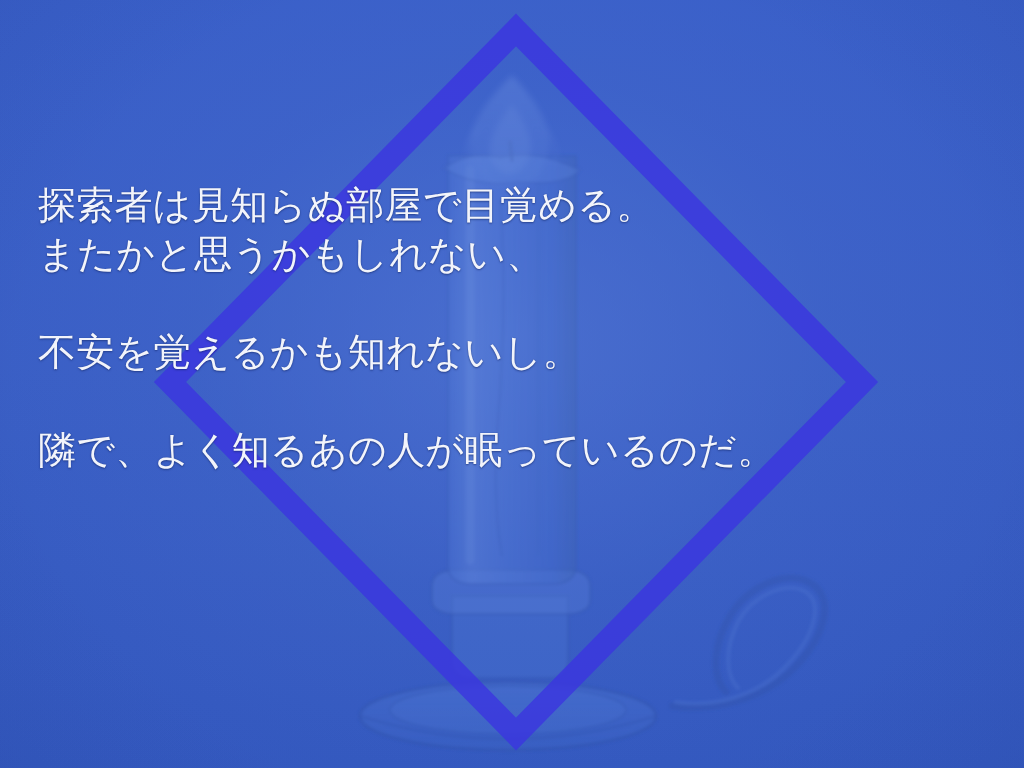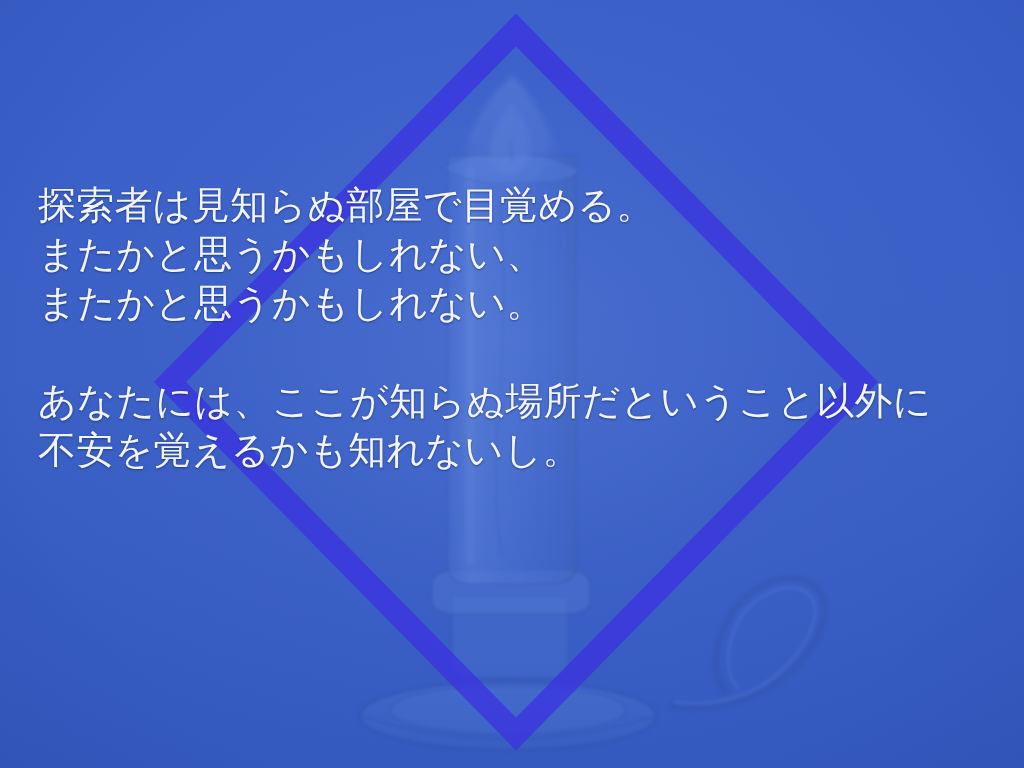--- a/index.html
+++ b/index.html
@@ -181,21 +181,20 @@
   <svg id="diamond-shape" viewBox="0 0 1024 768" preserveAspectRatio="none">
     <polygon points="516,30 862,382 516,734 170,382" fill="none" stroke="#3b34e0" stroke-opacity="0.80" stroke-width="23" stroke-linejoin="miter"></polygon>
   </svg>
 
   <div id="bg-vignette"></div>
 
   <div id="text-layer">
     <div id="dialogue-block">
       <span class="text-line">探索者は見知らぬ部屋で目覚める。</span>
       <span class="text-line">またかと思うかもしれない、</span>
-      <span class="text-line">またかと思うかもしれない。</span>
       <span class="text-line blank"> </span>
-      <span class="text-line">あなたには、ここが知らぬ場所だということ以外に</span>
       <span class="text-line">不安を覚えるかも知れないし。</span>
       <span class="text-line blank"> </span>
+      <span class="text-line">隣で、よく知るあの人が眠っているのだ。</span>
     </div>
   </div>
 
 </div>
 
 </body></html>

